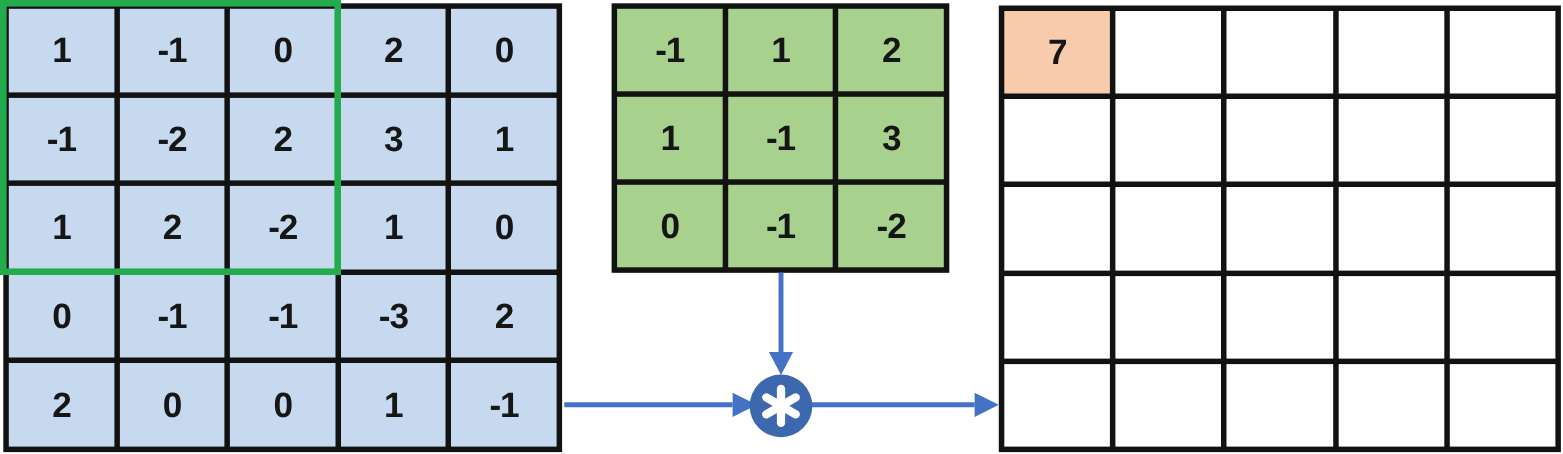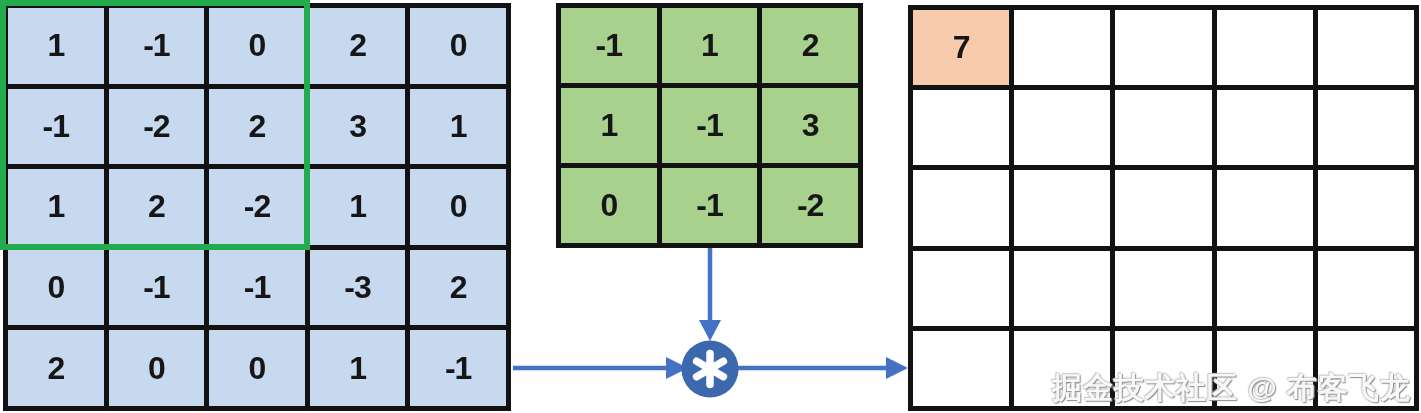--- a/index.html
+++ b/index.html
@@ -149,15 +149,14 @@
     <g>
       <circle id="op-circle" cx="710" cy="369" r="28.5" fill="#3c68ae"></circle>
       <g id="op-glyph" stroke-width="7.5" stroke-linecap="round">
         <line x1="710" y1="353.5" x2="710" y2="384.5" stroke="#ffffff"></line>
         <line x1="696.6" y1="361.3" x2="723.4" y2="376.7" stroke="#ffffff"></line>
         <line x1="723.4" y1="361.3" x2="696.6" y2="376.7" stroke="#ffffff"></line>
       </g>
     </g>
   </svg>
 
-  <div class="watermark">掘金技术社区 @ 布客飞龙</div>
 
 </div>
 
 </body></html>

